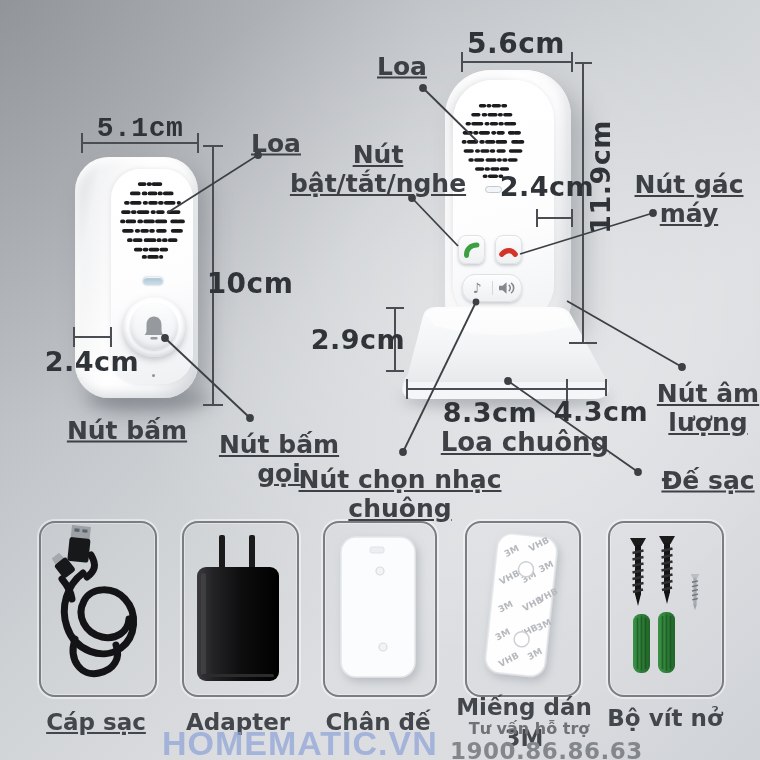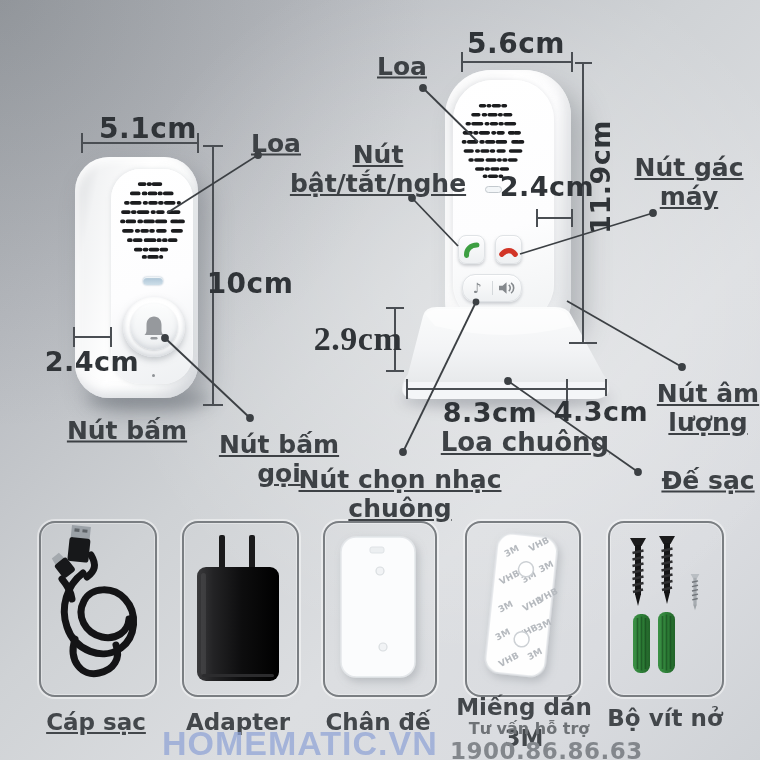--- a/index.html
+++ b/index.html
@@ -207,42 +207,42 @@
       <line x1="476" y1="302" x2="403" y2="452"></line>
         <circle cx="476" cy="302" r="2.5"></circle>
         <circle cx="403" cy="452" r="3"></circle>
       <line x1="165" y1="338" x2="250" y2="418"></line>
         <circle cx="165" cy="338" r="3"></circle>
         <circle cx="250" cy="418" r="3"></circle>
     </g>
   </svg>
 
   <div class="lbl ann" style="left:276px;top:143px;">Loa</div>
-  <div class="lbl dim" style="left:148px;top:128px;">5.1cm</div>
+  <div class="lbl dim" style="left:140px;top:128px;font-family:Liberation Mono, monospace;">5.1cm</div>
   <div class="lbl dim" style="left:250px;top:283px;">10cm</div>
   <div class="lbl dim" style="left:92px;top:361px;font-size:27px;">2.4cm</div>
   <div class="lbl ann" style="left:127px;top:430px;">Nút bấm</div>
   <div class="lbl ann two" style="left:279px;top:459px;">
     <div>Nút bấm</div>
     <div>gọi</div>
   </div>
 
   <div class="lbl dim" style="left:516px;top:43px;">5.6cm</div>
   <div class="lbl ann" style="left:402px;top:66px;">Loa</div>
   <div class="lbl dim" style="left:547px;top:186px;font-size:27px;">2.4cm</div>
   <div class="lbl dim rot" style="left:600px;top:177px;font-size:27px;">11.9cm</div>
   <div class="lbl ann two" style="left:378px;top:169px;">
     <div>Nút</div>
     <div>bật/tắt/nghe</div>
   </div>
-  <div class="lbl ann two" style="left:689px;top:182px;">
+  <div class="lbl ann two" style="left:689px;top:199px;">
     <div>Nút gác</div>
     <div>máy</div>
   </div>
-  <div class="lbl dim" style="left:358px;top:339px;font-size:34px;font-family:Liberation Serif, serif;">2.9cm</div>
+  <div class="lbl dim" style="left:358px;top:339px;font-size:27px;">2.9cm</div>
   <div class="lbl dim" style="left:490px;top:412px;font-size:27px;">8.3cm</div>
   <div class="lbl dim" style="left:601px;top:411px;font-size:27px;">4.3cm</div>
   <div class="lbl ann" style="left:525px;top:442px;font-size:26px;">Loa chuông</div>
   <div class="lbl ann two" style="left:400px;top:494px;">
     <div>Nút chọn nhạc</div>
     <div>chuông</div>
   </div>
   <div class="lbl ann two" style="left:708px;top:408px;">
     <div>Nút âm</div>
     <div>lượng</div>

